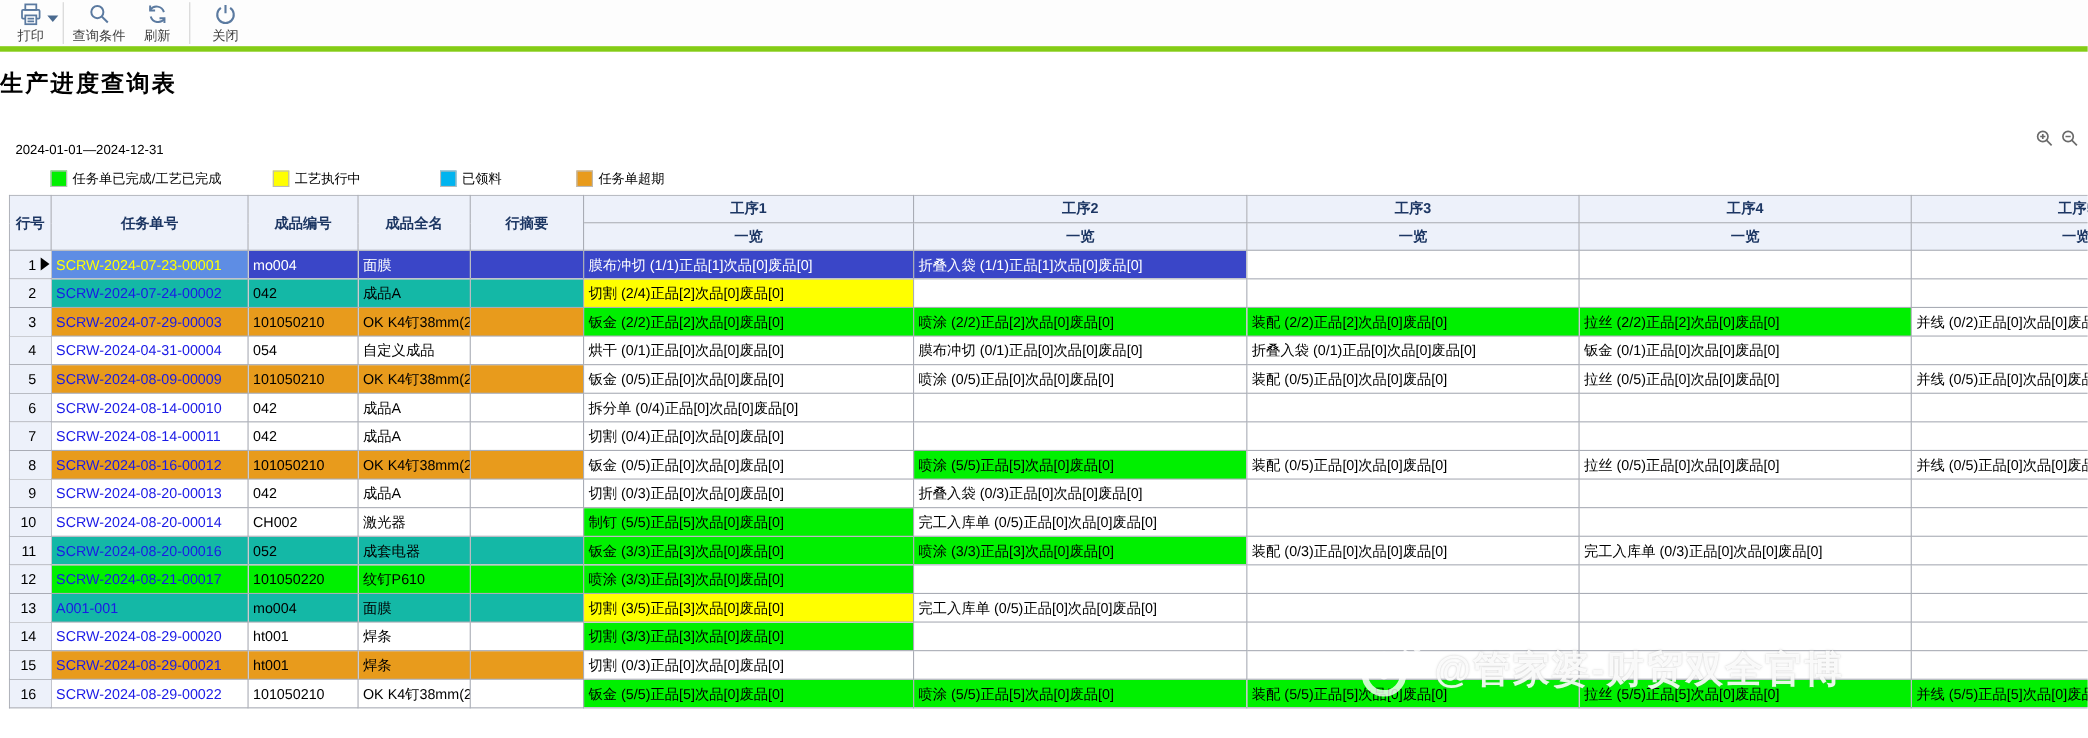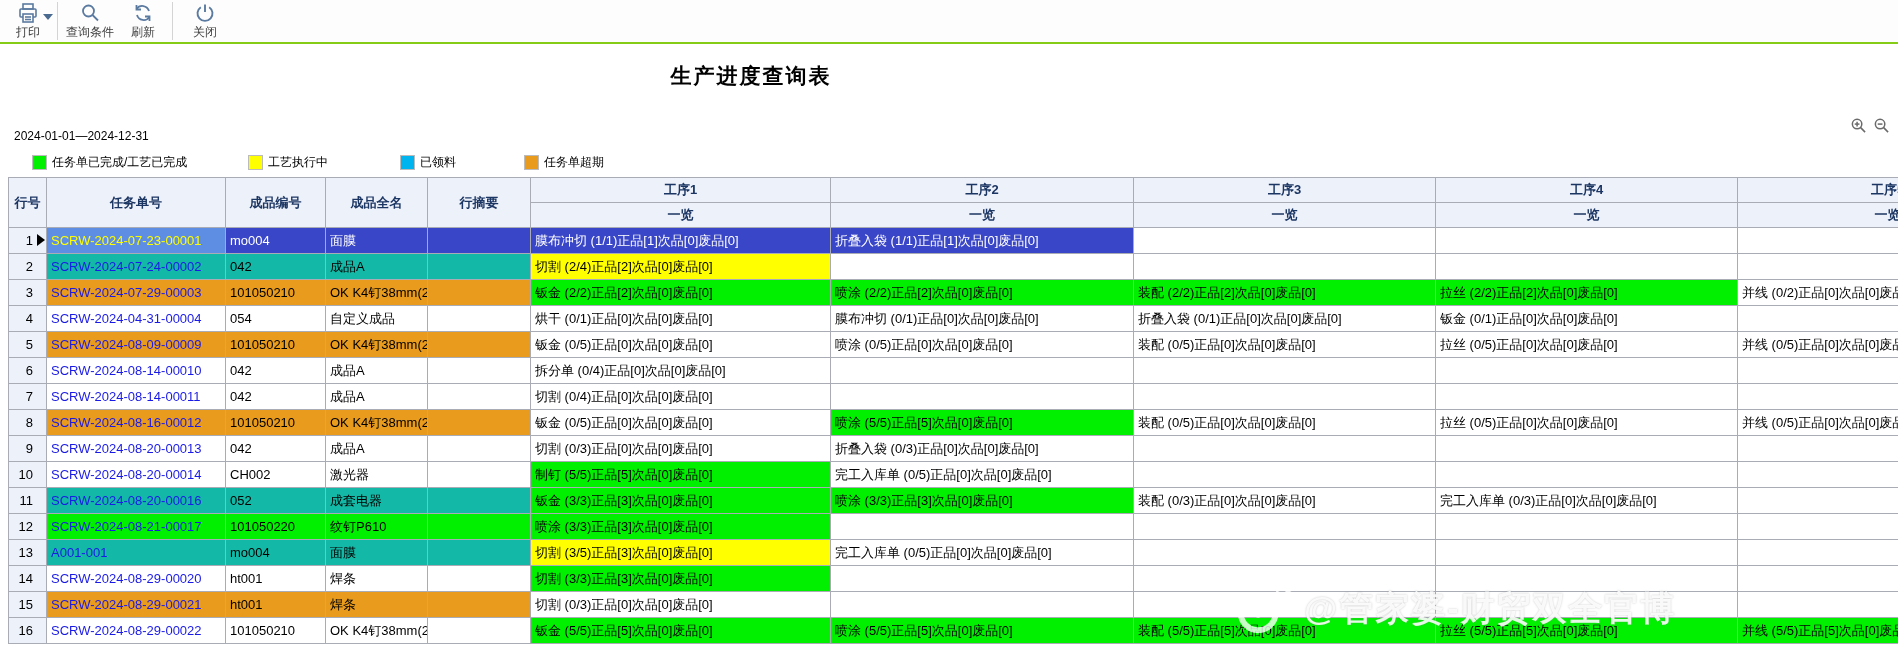--- a/index.html
+++ b/index.html
@@ -1,28 +1,28 @@
 <!DOCTYPE html>
 <html><head>
 <meta charset="utf-8">
 <style>
   html,body{margin:0;padding:0;background:#fff;}
   body{width:1898px;height:671px;position:relative;overflow:hidden;
        font-family:"Liberation Sans","DejaVu Sans",sans-serif;color:#000;}
   
   .toolbar{position:absolute;left:0;top:0;width:1898px;height:42px;background:#fdfdfd;
-           border-bottom:2px solid #84cc16;font-family:Liberation Mono, monospace;}
+           border-bottom:5px solid #84cc16;font-family:Liberation Mono, monospace;}
   .tb-item{position:absolute;top:2px;text-align:center;cursor:default;}
   .tb-item .ticon{display:block;margin:0 auto;height:22px;}
   .tb-label{display:block;font-size:12px;color:#3d3d3d;margin-top:0px;white-space:nowrap;}
   .tb-sep{position:absolute;top:2px;width:1px;height:38px;background:#d4d4d4;}
   .caret{position:absolute;width:0;height:0;border-left:5px solid transparent;
          border-right:5px solid transparent;border-top:6px solid #4a6a8f;}
   
-  .title{position:absolute;left:0;top:62px;width:1502px;text-align:center;
+  .title{position:absolute;left:0;top:62px;width:1502px;text-align:left;
          font-size:21px;font-weight:bold;letter-spacing:2px;}
   .daterange{position:absolute;left:14px;top:129px;font-size:12px;}
   .zoomicons{position:absolute;right:2px;top:117px;width:46px;height:20px;display:flex;gap:6px;}
   .legend{position:absolute;left:0;top:154px;width:1898px;height:18px;font-size:12px;}
   .lg-item{position:absolute;top:0;display:flex;align-items:center;}
   .lg-sw{width:13px;height:13px;display:inline-block;margin-right:5px;border:1px solid #bbb;}
   
   .gridwrap{position:absolute;left:8px;top:177px;width:1890px;height:470px;overflow:hidden;}
   table.grid{border-collapse:collapse;table-layout:fixed;width:2029px;
              border:1px solid #63636b;border-top:1px solid #4a4a52;}
@@ -109,21 +109,21 @@
     </svg></span>
   <span>
     <svg width="17" height="17" viewBox="0 0 18 18" fill="none" stroke="#6a6a6a" stroke-width="1.6">
       <circle cx="7.5" cy="7.5" r="5"></circle>
         <line x1="11" y1="11" x2="16" y2="16"></line>
         <line x1="5" y1="7.5" x2="10" y2="7.5"></line>
     </svg></span>
 </div>
 
 <div class="legend">
-  <span class="lg-item" style="left:32px;">
+  <span class="lg-item" style="left:46px;">
       <span class="lg-sw" style="background:#00f000"></span>
       <span>任务单已完成/工艺已完成</span>
     </span>
   <span class="lg-item" style="left:248px;">
       <span class="lg-sw" style="background:#ffff00"></span>
       <span>工艺执行中</span>
     </span>
   <span class="lg-item" style="left:400px;">
       <span class="lg-sw" style="background:#00b4ef"></span>
       <span>已领料</span>

